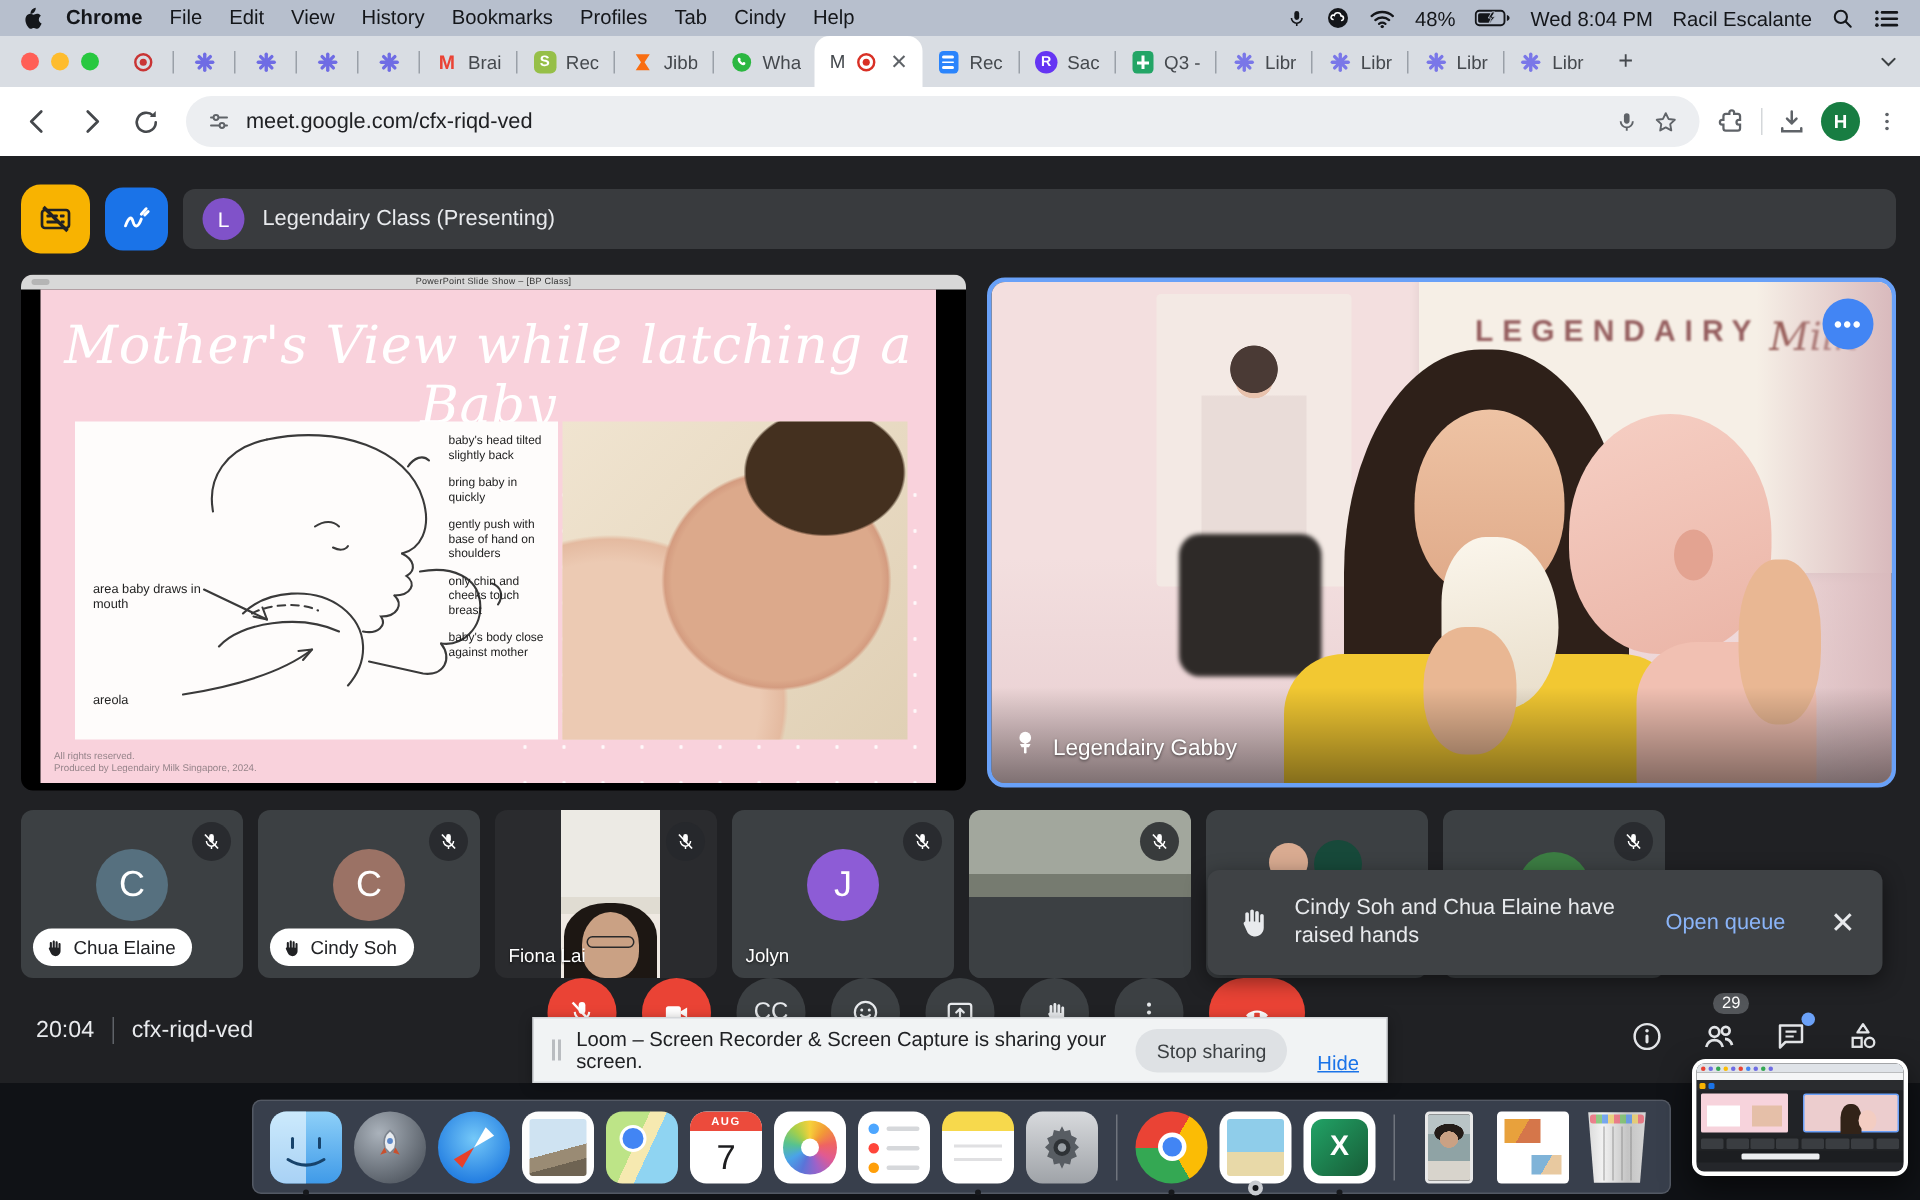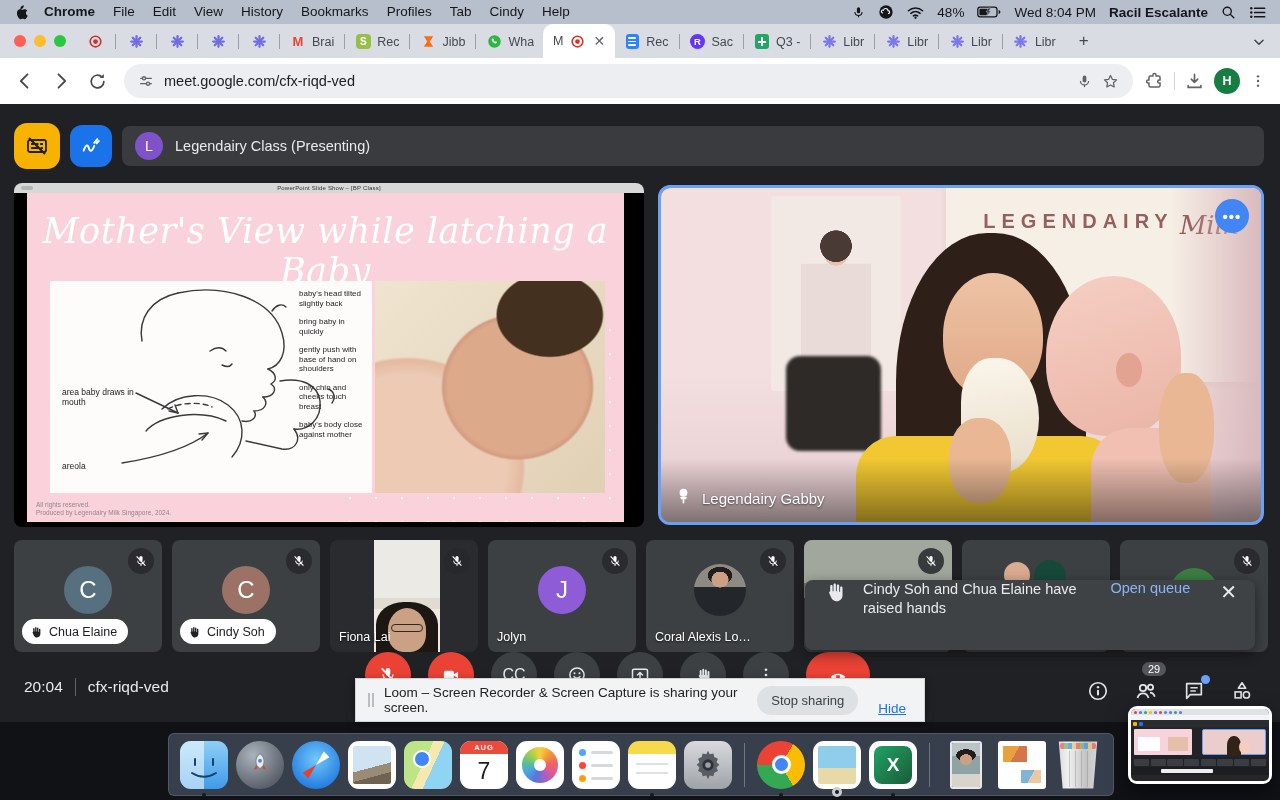--- a/index.html
+++ b/index.html
@@ -8,21 +8,21 @@
 .screen{position:relative;width:1280px;height:800px;background:#202124;overflow:hidden}
 
 
 .menubar{position:absolute;top:0;left:0;width:100%;height:24px;background:#b7bfcd;display:flex;align-items:center;padding:0 14px;color:#14161a;font-size:13.5px;z-index:40}
 .menubar .apple{display:flex;align-items:center;margin-right:6px}
 .menu-item{padding:4px 9px;line-height:24px}
 .menu-item.app{font-weight:700}
 .menubar-right{margin-left:auto;display:flex;align-items:center;gap:13px}
 .mb-ic{display:flex;align-items:center;color:#14161a}
 .mb-txt{font-size:13.5px}
-.mb-user{font-weight:700}
+.mb-user{font-weight:400}
 
 
 .tabstrip{position:absolute;top:24px;left:0;width:100%;height:34px;background:#d9dde3;display:flex;align-items:flex-end;padding:0 6px;z-index:39}
 .traffic{display:flex;align-items:center;gap:8px;height:34px;padding:0 10px 0 8px}
 .light{width:12px;height:12px;border-radius:50%}
 .l-red{background:#ff5f57}.l-yel{background:#febc2e}.l-grn{background:#28c840}
 .tabs{display:flex;align-items:flex-end;height:34px;flex:1}
 .tabsep{width:1px;height:15px;background:#9aa0a8;margin:0 1px 9px 1px;flex:none}
 .tab{height:33px;display:flex;align-items:center;gap:6px;padding:0 9px;font-size:12.5px;color:#45494e;flex:none;cursor:default}
 .tab.pinned{padding:0 11px}
@@ -118,21 +118,21 @@
 .fiona-hair{position:absolute;left:2px;top:62px;width:62px;height:50px;border-radius:45% 45% 0 0;background:#1d1713}
 .fiona-face{position:absolute;left:14px;top:68px;width:38px;height:44px;border-radius:50% 50% 40% 40%;background:#caa184}
 .fiona-glasses{position:absolute;left:17px;top:84px;width:32px;height:8px;border:1.5px solid #2a2a2a;border-radius:4px;background:transparent}
 .coral-photo{position:absolute;left:50%;top:24px;transform:translateX(-50%);width:52px;height:52px;border-radius:50%;background:radial-gradient(14px 13px at 50% 30%,#caa184 0 60%,transparent 62%),radial-gradient(20px 14px at 50% 22%,#241c18 0 60%,transparent 62%),linear-gradient(180deg,#8d8a84 0 45%,#23262a 45%)}
 .t6-video{position:absolute;inset:0;background:linear-gradient(180deg,#a2a79d 0 38%,#767b70 38% 52%,#3c4043 52%)}
 .peek-face{position:absolute;left:42px;top:22px;width:26px;height:26px;border-radius:50%;background:#d9ab91}
 .peek-green{position:absolute;left:72px;top:20px;width:32px;height:32px;border-radius:50%;background:#17493a}
 .t8-green{position:absolute;left:50%;top:28px;transform:translateX(-50%);width:48px;height:48px;border-radius:50%;background:#3c7d43}
 
 
-.toast{position:absolute;left:805px;top:476px;width:450px;height:70px;background:#3f4245;border-radius:8px;box-shadow:0 4px 14px rgba(0,0,0,.45);display:flex;padding:0 18px;gap:16px;z-index:6}
+.toast{position:absolute;left:805px;top:476px;width:450px;height:70px;background:#3f4245;border-radius:8px;box-shadow:0 4px 14px rgba(0,0,0,.45);display:flex;align-items:center;padding:0 18px;gap:16px;z-index:6}
 .toast-msg{color:#e8eaed;font-size:14.5px;line-height:19px;width:228px}
 .toast-action{color:#8ab4f8;font-size:14.5px;font-weight:500;margin-left:auto;white-space:nowrap}
 .toast-close{color:#e8eaed;font-size:20px;margin-left:14px}
 
 
 .timecode{position:absolute;left:24px;top:574px;display:flex;align-items:center;gap:12px;color:#e8eaed;font-size:15.5px}
 .tc-div{width:1px;height:18px;background:#5f6368}
 .controls{position:absolute;top:548px;left:0;height:48px}
 .ctl{position:absolute;width:46px;height:46px;border-radius:50%;background:#3c4043;display:flex;align-items:center;justify-content:center;color:#e8eaed}
 .ctl.red{background:#ea4335;color:#fff}
@@ -705,29 +705,20 @@
       <div class="thumb">
         <span class="av av-purple">J</span>
         <span class="mic-badge">
             <svg width="14" height="14" viewBox="0 0 24 24">
               <use href="#sym-micoff"></use>
             </svg>
           </span>
         <span class="name-plain">Jolyn</span>
       </div>
       <div class="thumb">
-        <span class="coral-photo"></span>
-        <span class="mic-badge">
-            <svg width="14" height="14" viewBox="0 0 24 24">
-              <use href="#sym-micoff"></use>
-            </svg>
-          </span>
-        <span class="name-plain">Coral Alexis Lo…</span>
-      </div>
-      <div class="thumb">
         <div class="t6-video"></div>
         <span class="mic-badge">
             <svg width="14" height="14" viewBox="0 0 24 24">
               <use href="#sym-micoff"></use>
             </svg>
           </span>
       </div>
       <div class="thumb">
         <span class="peek-face"></span>
         <span class="peek-green"></span>

